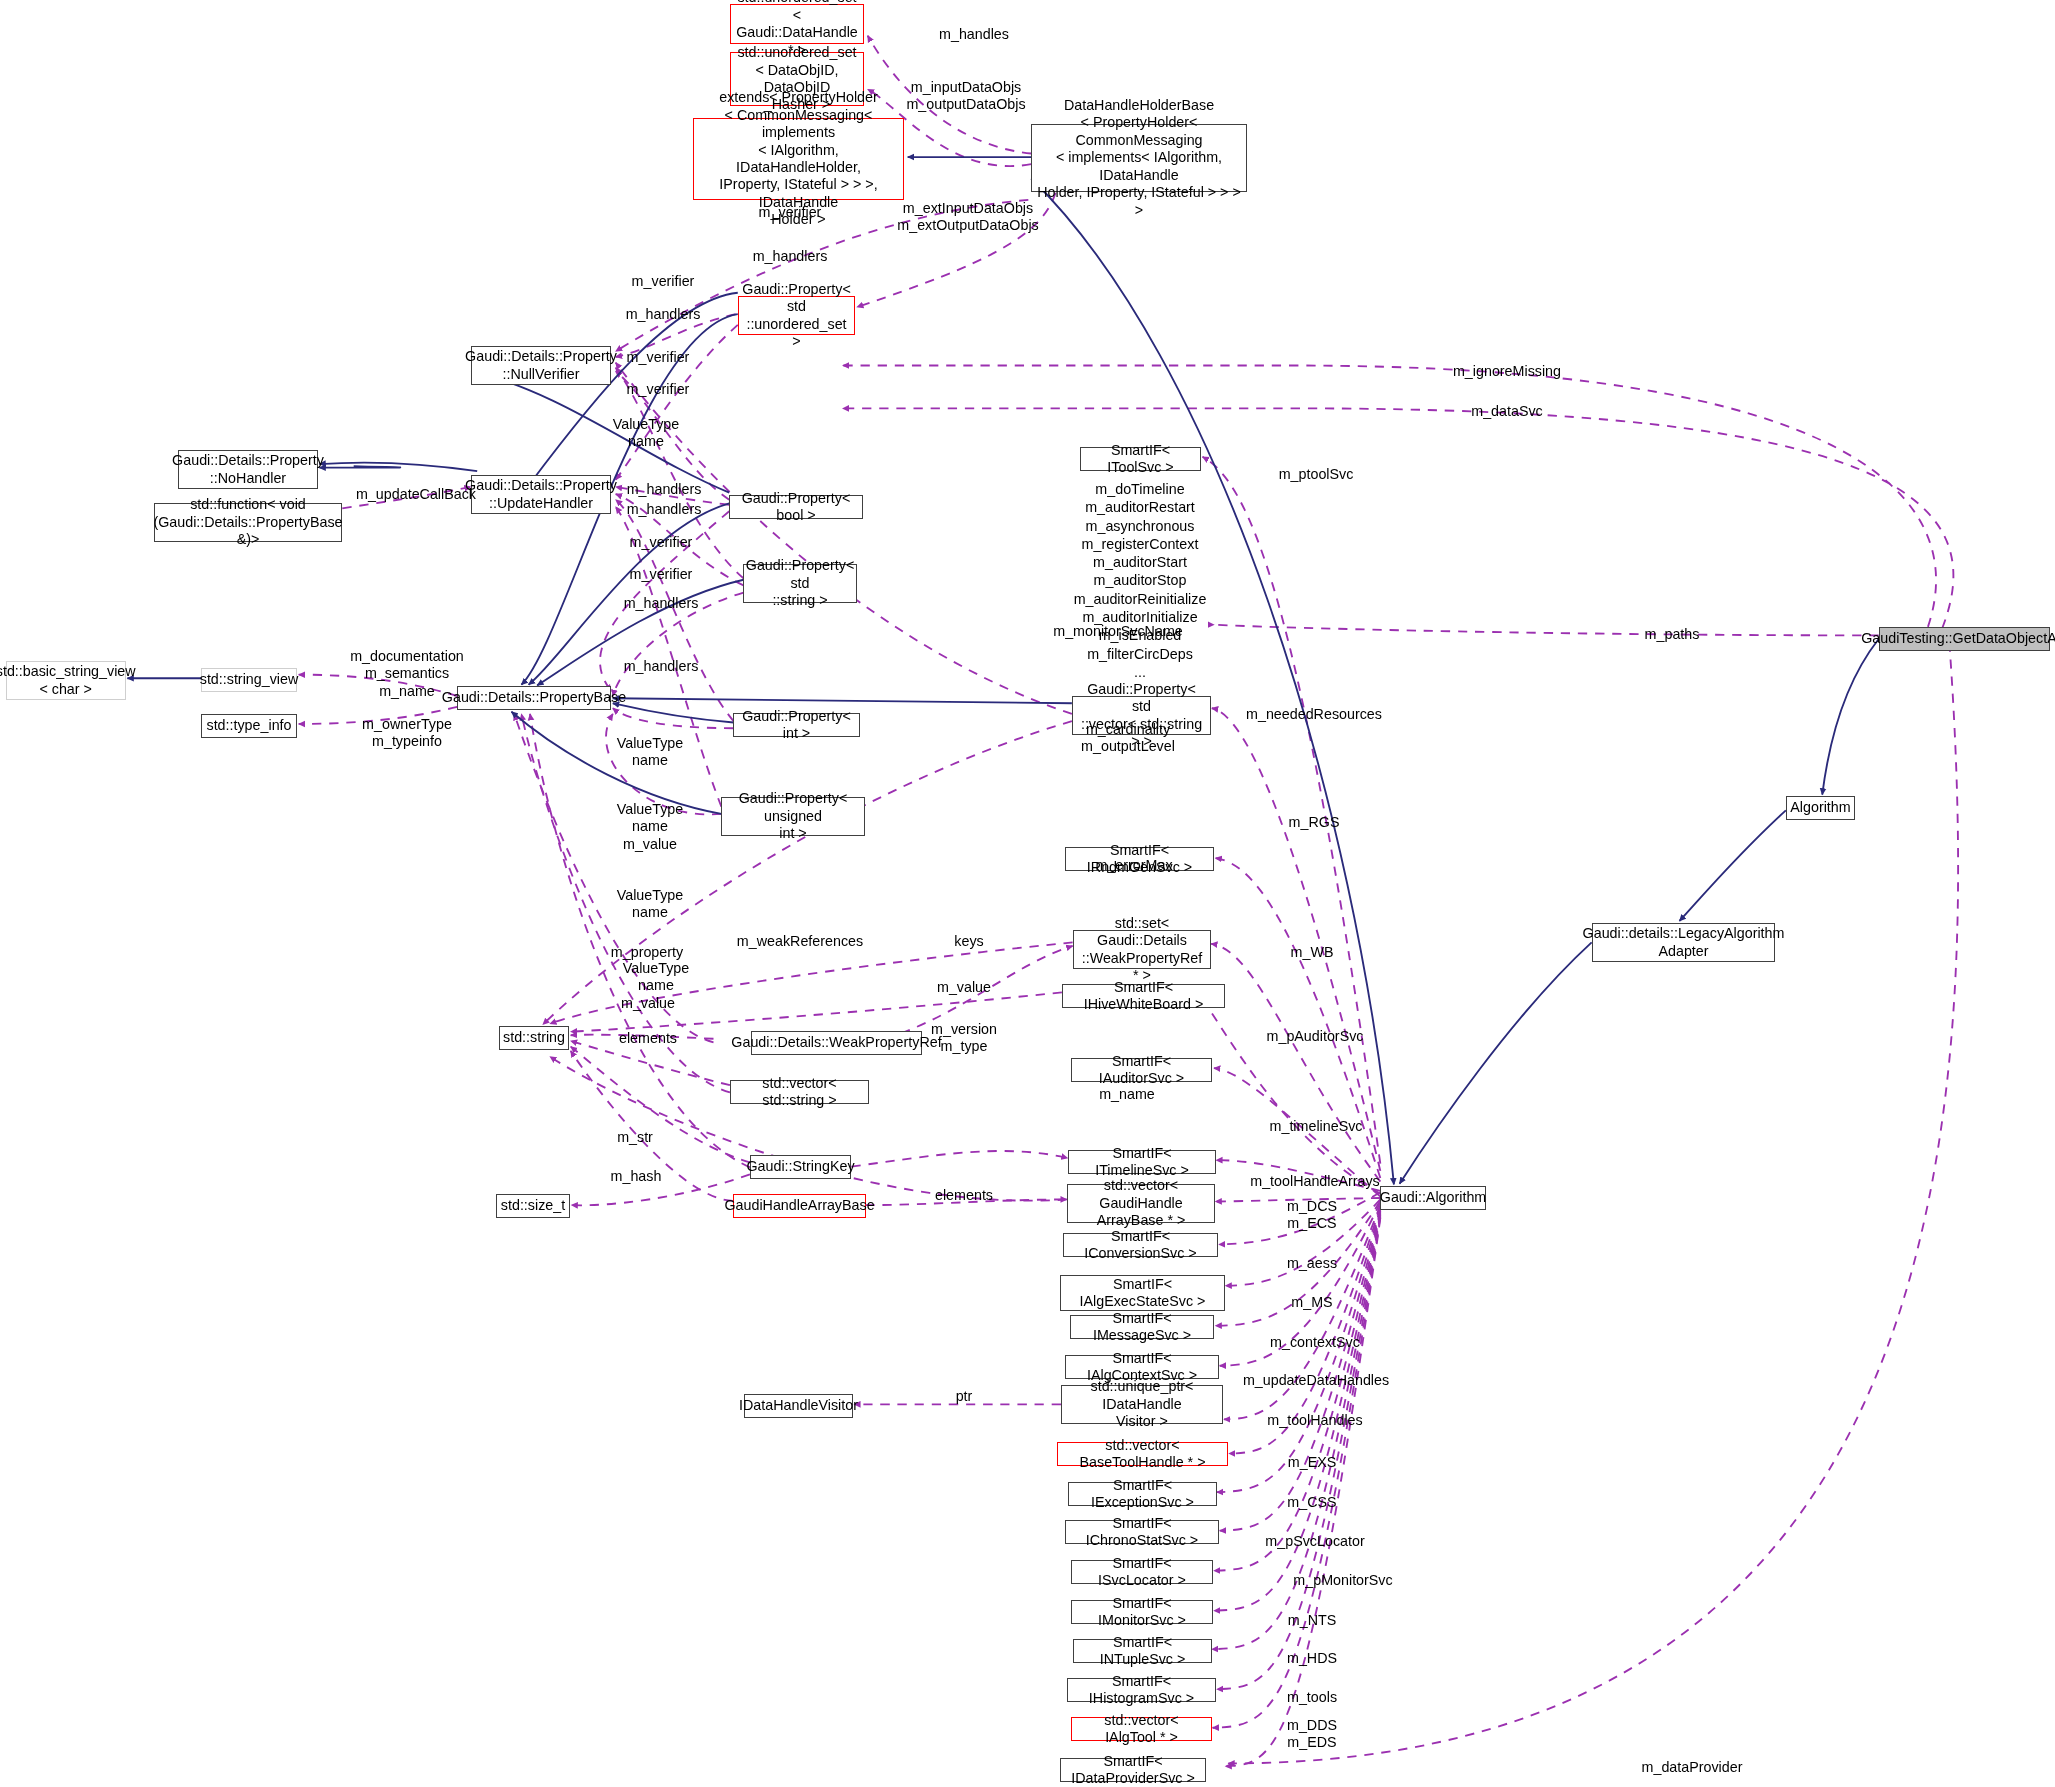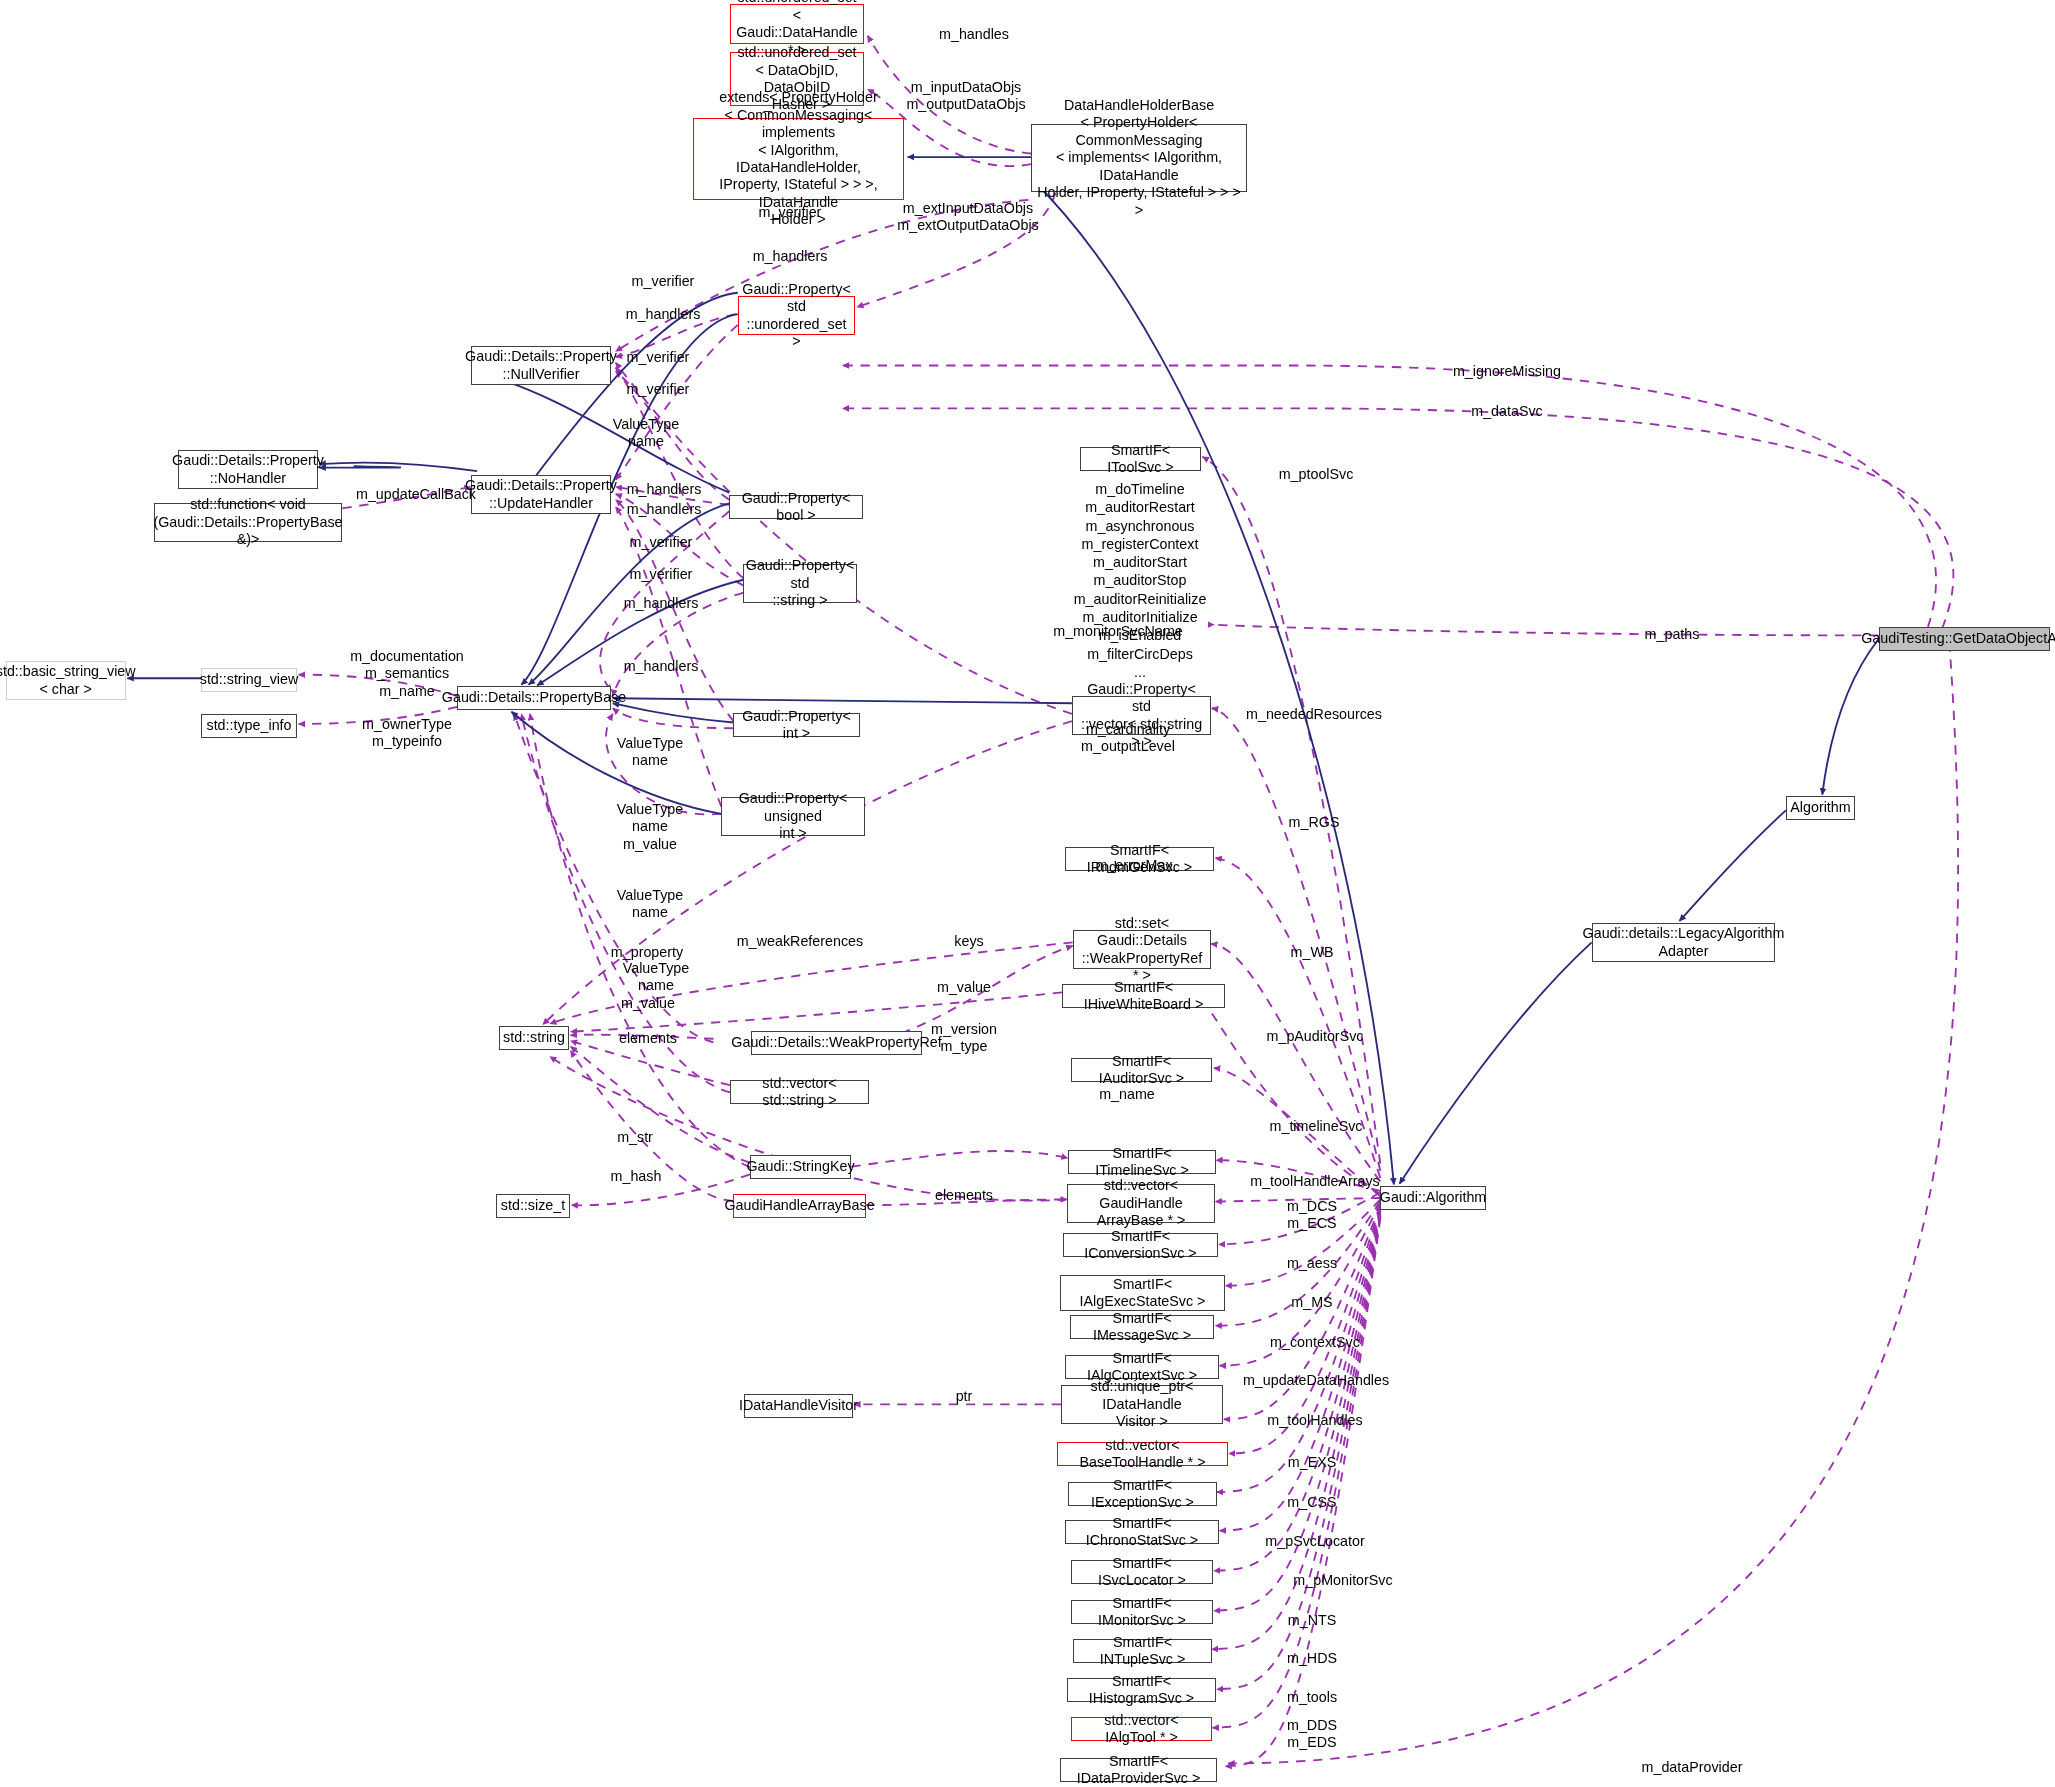--- a/index.html
+++ b/index.html
@@ -224,21 +224,21 @@
   <div class="node" style="left:1061px;top:1385px;width:162px;height:39px;">std::unique_ptr&lt; IDataHandle
 Visitor &gt;</div>
   <div class="node red" style="left:1057px;top:1442px;width:171px;height:24px;">std::vector&lt; BaseToolHandle * &gt;</div>
   <div class="node" style="left:1068px;top:1482px;width:149px;height:24px;">SmartIF&lt; IExceptionSvc &gt;</div>
   <div class="node" style="left:1065px;top:1520px;width:154px;height:24px;">SmartIF&lt; IChronoStatSvc &gt;</div>
   <div class="node" style="left:1071px;top:1560px;width:142px;height:24px;">SmartIF&lt; ISvcLocator &gt;</div>
   <div class="node" style="left:1071px;top:1600px;width:142px;height:24px;">SmartIF&lt; IMonitorSvc &gt;</div>
   <div class="node" style="left:1073px;top:1639px;width:139px;height:24px;">SmartIF&lt; INTupleSvc &gt;</div>
   <div class="node" style="left:1067px;top:1678px;width:149px;height:24px;">SmartIF&lt; IHistogramSvc &gt;</div>
   <div class="node red" style="left:1071px;top:1717px;width:141px;height:24px;">std::vector&lt; IAlgTool * &gt;</div>
-  <div class="node" style="left:1060px;top:1758px;width:157px;height:24px;">SmartIF&lt; IDataProviderSvc &gt;</div>
+  <div class="node" style="left:1060px;top:1758px;width:146px;height:24px;">SmartIF&lt; IDataProviderSvc &gt;</div>
   <div class="node" style="left:1380px;top:1186px;width:106px;height:24px;">Gaudi::Algorithm</div>
   <div class="node" style="left:1592px;top:923px;width:183px;height:39px;">Gaudi::details::LegacyAlgorithm
 Adapter</div>
   <div class="node" style="left:1786px;top:796px;width:69px;height:24px;">Algorithm</div>
   <div class="node grey" style="left:1879px;top:627px;width:171px;height:24px;">GaudiTesting::GetDataObjectAlg</div>
 
   <div class="attr-list" style="left:1140px;top:480px;">m_doTimeline
 m_auditorRestart
 m_asynchronous
 m_registerContext

